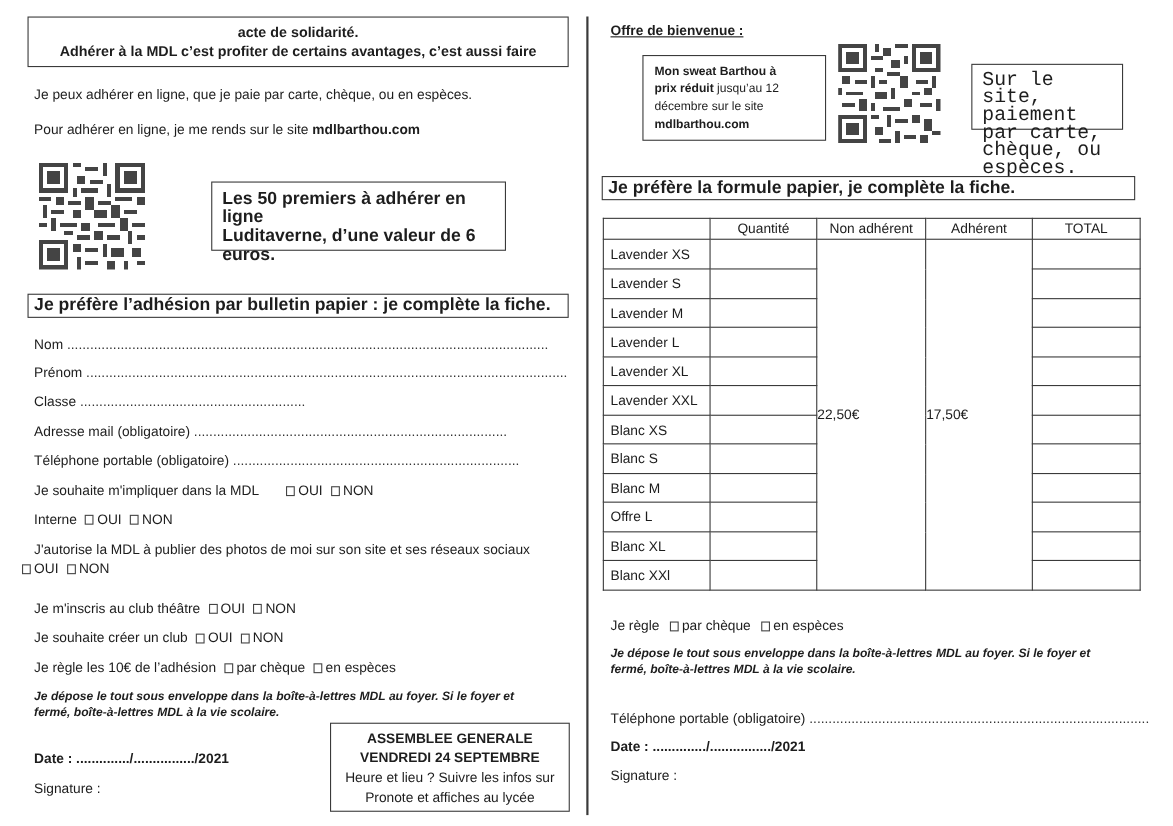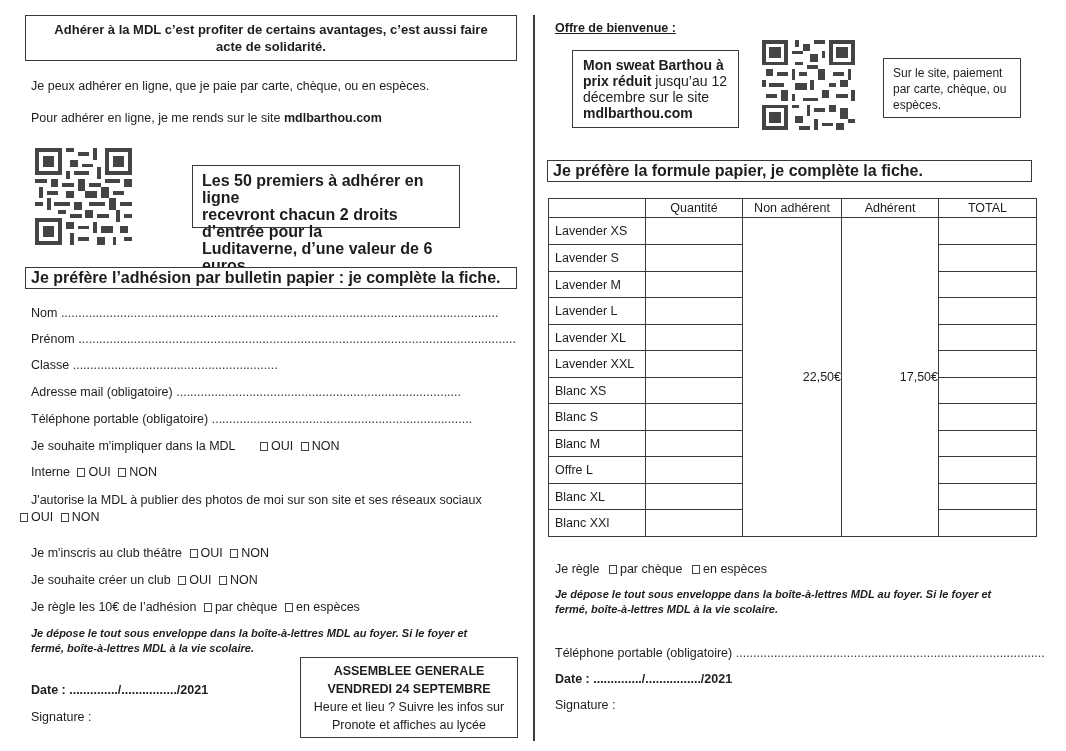--- a/index.html
+++ b/index.html
@@ -14,41 +14,41 @@
   .bold { font-weight:bold; }
   .ital { font-style:italic; font-weight:bold; font-size:11px; line-height:15px; }
   .line { position:absolute; white-space:nowrap; line-height:16px; }
   .dots { letter-spacing:0px; color:#333; }
   .cb { display:inline-block; width:8px; height:9px; border:1px solid #444; margin:0 3px 0 4px; vertical-align:-1px; box-sizing:border-box; }
   .divider { position:absolute; left:533px; top:15px; width:1.5px; height:726px; background:#3a3a3a; }
   .title-box { left:25px; top:15px; width:492px; height:46px; text-align:center; font-weight:bold; font-size:13px; line-height:17px; padding-top:5px; }
   .info-box { left:192px; top:165px; width:268px; height:63px; padding:6px 0 0 9px; line-height:17px; font-size:16px;font-weight:bold; }
   .section-box { height:22px; font-weight:bold; font-size:16px; line-height:20px; padding-left:5px; }
   .assemb-box { left:300px; top:657px; width:218px; height:81px; text-align:center; line-height:18px; padding-top:4px; font-size:12.5px; }
-  .sweat-box { left:572px; top:50px; width:167px; height:78px; padding:6px 0 0 10px; line-height:16px; font-size:14px; }
-  .pay-box { left:883px; top:58px; width:138px; height:60px; padding:6px 0 0 9px; line-height:16px; font-size:12px; }
+  .sweat-box { left:584px; top:50px; width:167px; height:78px; padding:6px 0 0 10px; line-height:16px; font-size:11px; }
+  .pay-box { left:883px; top:58px; width:138px; height:60px; padding:6px 0 0 9px; line-height:16px; font-size:18px;font-family:Liberation Mono, monospace; }
   .qr { position:absolute; }
   table.order { position:absolute; left:548px; top:198px; border-collapse:collapse; font-size:12.5px; }
   table.order td, table.order th {
     border:1.3px solid #3a3a3a; padding:0 0 0 6px; height:25px; box-sizing:border-box; text-align:left; font-weight:normal;
   }
   table.order th { height:19px; text-align:center; padding:0; }
-  table.order td.price { text-align:right; padding:0; vertical-align:middle; }
+  table.order td.price { text-align:left; padding:0; vertical-align:middle; }
   .underline { text-decoration:underline; }
 </style>
 </head>
 <body>
 
 <div class="divider"></div>
 
 <div>
 
   <div class="box title-box">
+    <div>acte de solidarité.</div>
     <div>Adhérer à la MDL c’est profiter de certains avantages, c’est  aussi faire</div>
-    <div>acte de solidarité.</div>
   </div>
 
   <div class="line" style="left:31px; top:78px;">Je peux adhérer en ligne, que je paie par carte, chèque, ou en espèces.</div>
   <div class="line" style="left:31px; top:110px;">
     <span>Pour adhérer en ligne, je me rends sur le site </span><span class="bold">mdlbarthou.com</span>
   </div>
 
   <svg class="qr" style="left:35px; top:148px;" width="97" height="97" viewBox="0 0 25 25" shape-rendering="crispEdges">
     <g fill="#444">
       <rect x="0" y="0" width="7" height="7"></rect>
@@ -102,21 +102,20 @@
         <rect x="9" y="22" width="1" height="3"></rect>
         <rect x="11" y="23" width="3" height="1"></rect>
       <rect x="16" y="23" width="2" height="2"></rect>
         <rect x="20" y="23" width="1" height="2"></rect>
         <rect x="23" y="23" width="2" height="1"></rect>
     </g>
   </svg>
 
   <div class="box info-box">
     <div>Les 50 premiers à adhérer en ligne</div>
-    <div>recevront chacun 2 droits d’entrée pour la</div>
     <div>Luditaverne, d’une valeur de 6 euros.</div>
   </div>
 
   <div class="box section-box" style="left:25px; top:267px; width:492px;">Je préfère l’adhésion par bulletin papier : je complète la fiche.</div>
 
   <div class="line" style="left:31px; top:305px;">
     <span>Nom</span> <span class="dots">..............................................................................................................................</span>
   </div>
   <div class="line" style="left:31px; top:331px;">
     <span>Prénom</span> <span class="dots">..............................................................................................................................</span>

